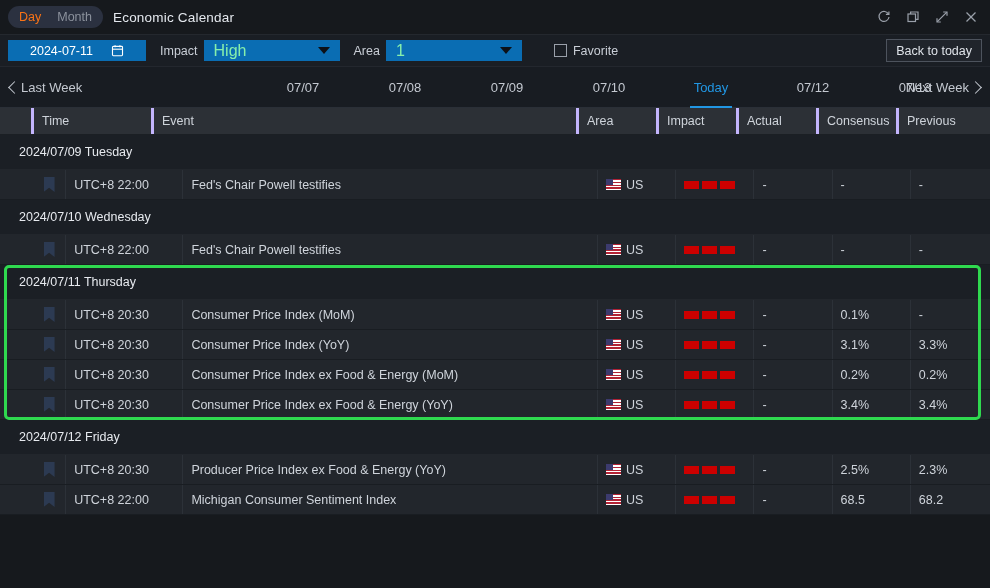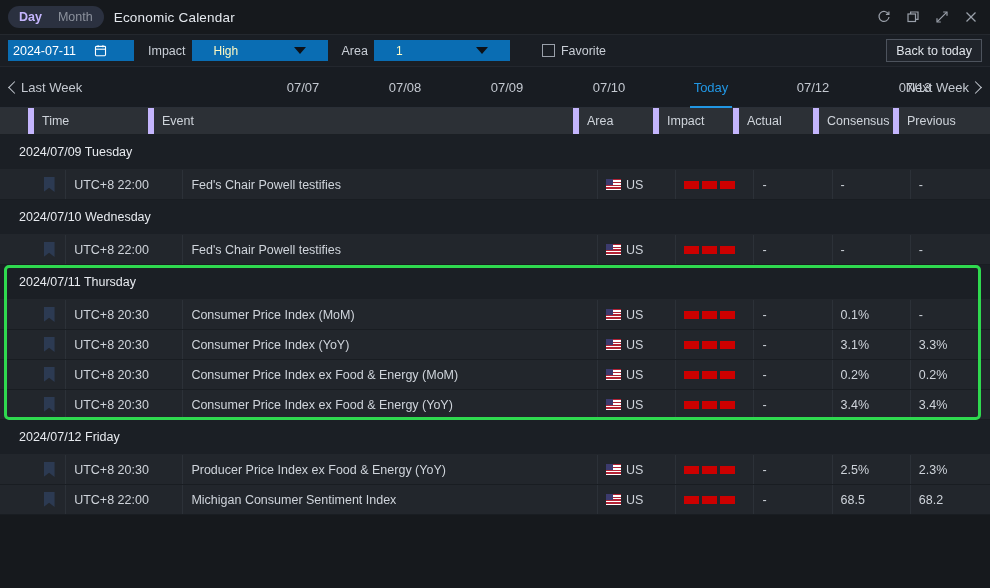--- a/index.html
+++ b/index.html
@@ -32,21 +32,21 @@
   }
   .mode-btn {
     font-size: 12.5px;
     padding: 0 8px;
     line-height: 22px;
     color: #8b919c;
     border-radius: 10px;
     cursor: pointer;
     white-space: nowrap;
   }
-  .mode-btn.active { color: #c4b5fd; font-weight: bold; }
+  .mode-btn.active { color: #f97316; font-weight: normal; }
 
   .app-title {
     font-size: 13.5px;
     color: #e4e8ee;
     letter-spacing: .2px;
   }
 
   .win-controls {
     margin-left: auto;
     display: flex;
@@ -71,40 +71,40 @@
     background: #1a1e24;
     border-bottom: 1px solid #23272e;
   }
   .datepick {
     background: #0a6db3;
     color: #fff;
     height: 21px;
     display: flex;
     align-items: center;
     gap: 18px;
-    padding: 0 5px;
+    padding: 0 22px;
     font-size: 12.5px;
     cursor: pointer;
     min-width: 126px;
   }
   .datepick .cal-ico { display:flex; align-items:center; }
 
   .flabel {
     font-size: 12.5px;
     color: #c9ced6;
     margin: 0 6px 0 14px;
   }
   .select {
     background: #0a6db3;
-    color: #fef9c3;
+    color: #86efac;
     height: 21px;
     display: flex;
     align-items: center;
-    padding: 0 22px;
-    font-size: 12px;
+    padding: 0 10px;
+    font-size: 16px;
     cursor: pointer;
     position: relative;
   }
   .select .val { flex: 1; }
   .select .caret {
     width: 0; height: 0;
     border-left: 6px solid transparent;
     border-right: 6px solid transparent;
     border-top: 7px solid #0d1117;
     margin-left: 8px;
@@ -186,21 +186,21 @@
     display: flex;
     height: 27px;
     background: #2c3036;
     border-bottom: 1px solid #1b1f24;
   }
   .th {
     font-size: 12.5px;
     color: #cfd4db;
     display: flex; align-items: center;
     padding-left: 8px;
-    border-right: 6px solid #c4b5fd;
+    border-right: 3px solid #c4b5fd;
     height: 100%;
   }
 
   .col-flag { width: 34px; padding-left: 0; }
   .col-time { width: 120px; }
   .col-event{ width: 425px; }
   .col-area { width: 80px; }
   .col-imp  { width: 80px; }
   .col-act  { width: 80px; }
   .col-cons { width: 80px; }

